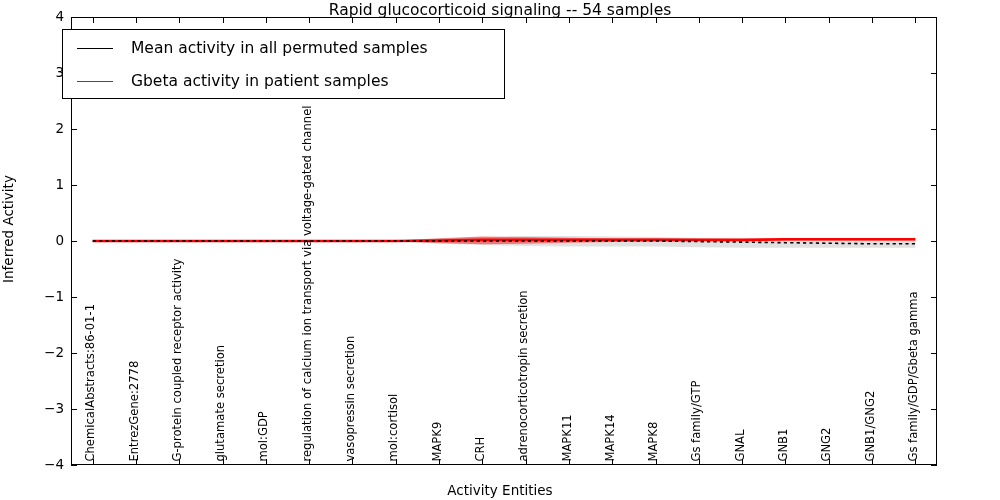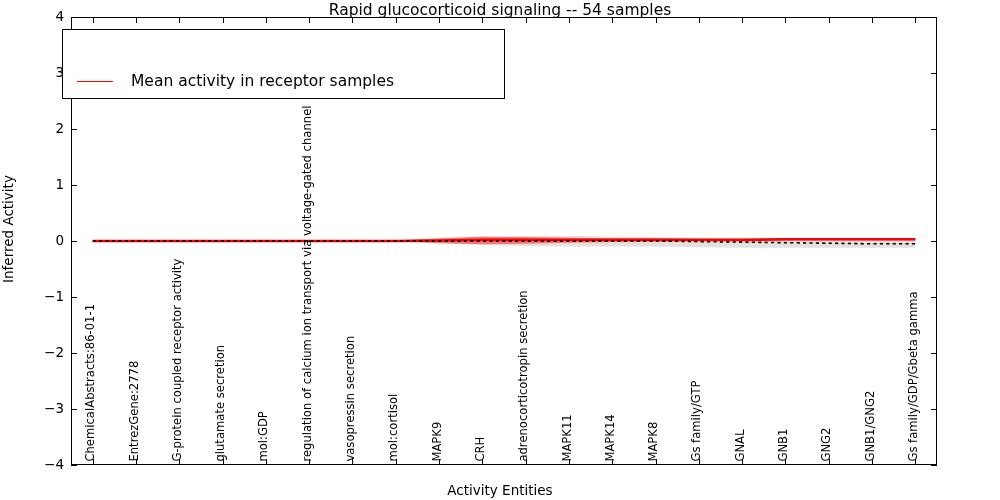--- a/index.html
+++ b/index.html
@@ -271,19 +271,23 @@
       <div class="xtick-label" style="left: 790.05px;">GNB1</div>
       <div class="xtick-label" style="left: 833.35px;">GNG2</div>
       <div class="xtick-label" style="left: 876.65px;">GNB1/GNG2</div>
       <div class="xtick-label" style="left: 919.95px;">Gs family/GDP/Gbeta gamma</div>
     </div>
 
   <div id="ylabel">Inferred Activity</div>
   <div id="xlabel">Activity Entities</div>
 
   <div id="legend">
+    <div class="legend-row r0">
+      <span class="legend-swatch" style="border-top-color: rgb(0, 0, 0);"></span>
+      <span class="legend-text">Mean activity in all permuted samples</span>
+    </div>
     <div class="legend-row r1">
       <span class="legend-swatch" style="border-top-color: rgb(255, 0, 0);"></span>
-      <span class="legend-text">Mean activity in receptor samples</span>
+      <span class="legend-text">Gbeta activity in patient samples</span>
     </div>
   </div>
 
 </div>
 
 </body></html>

